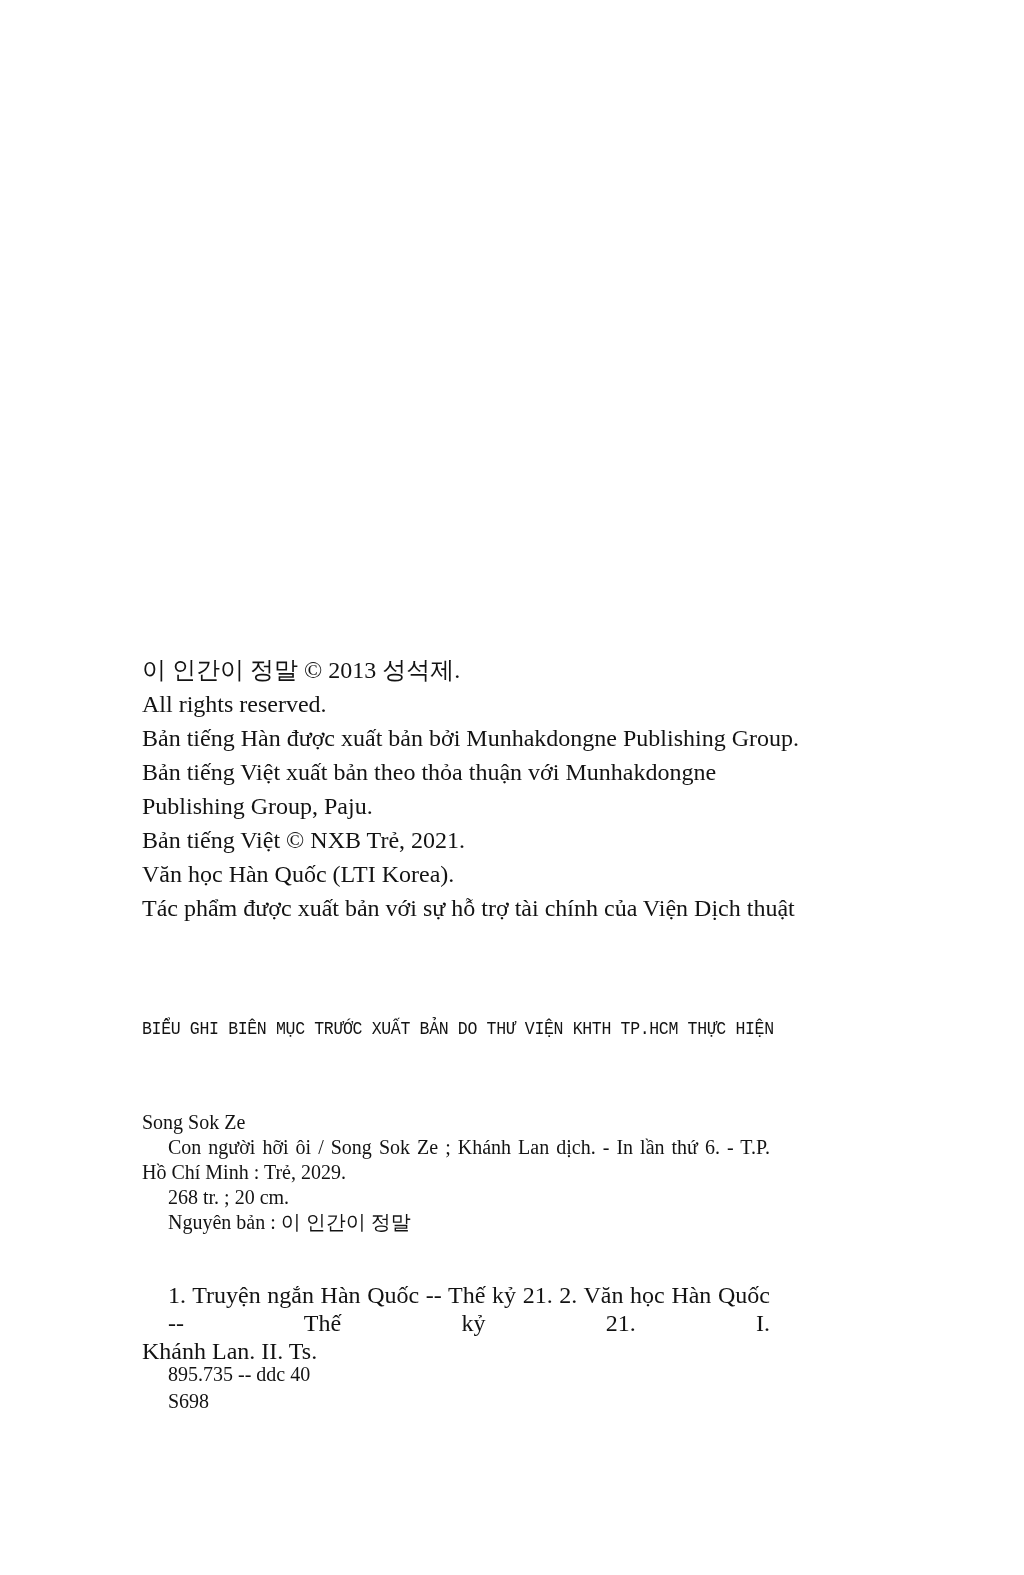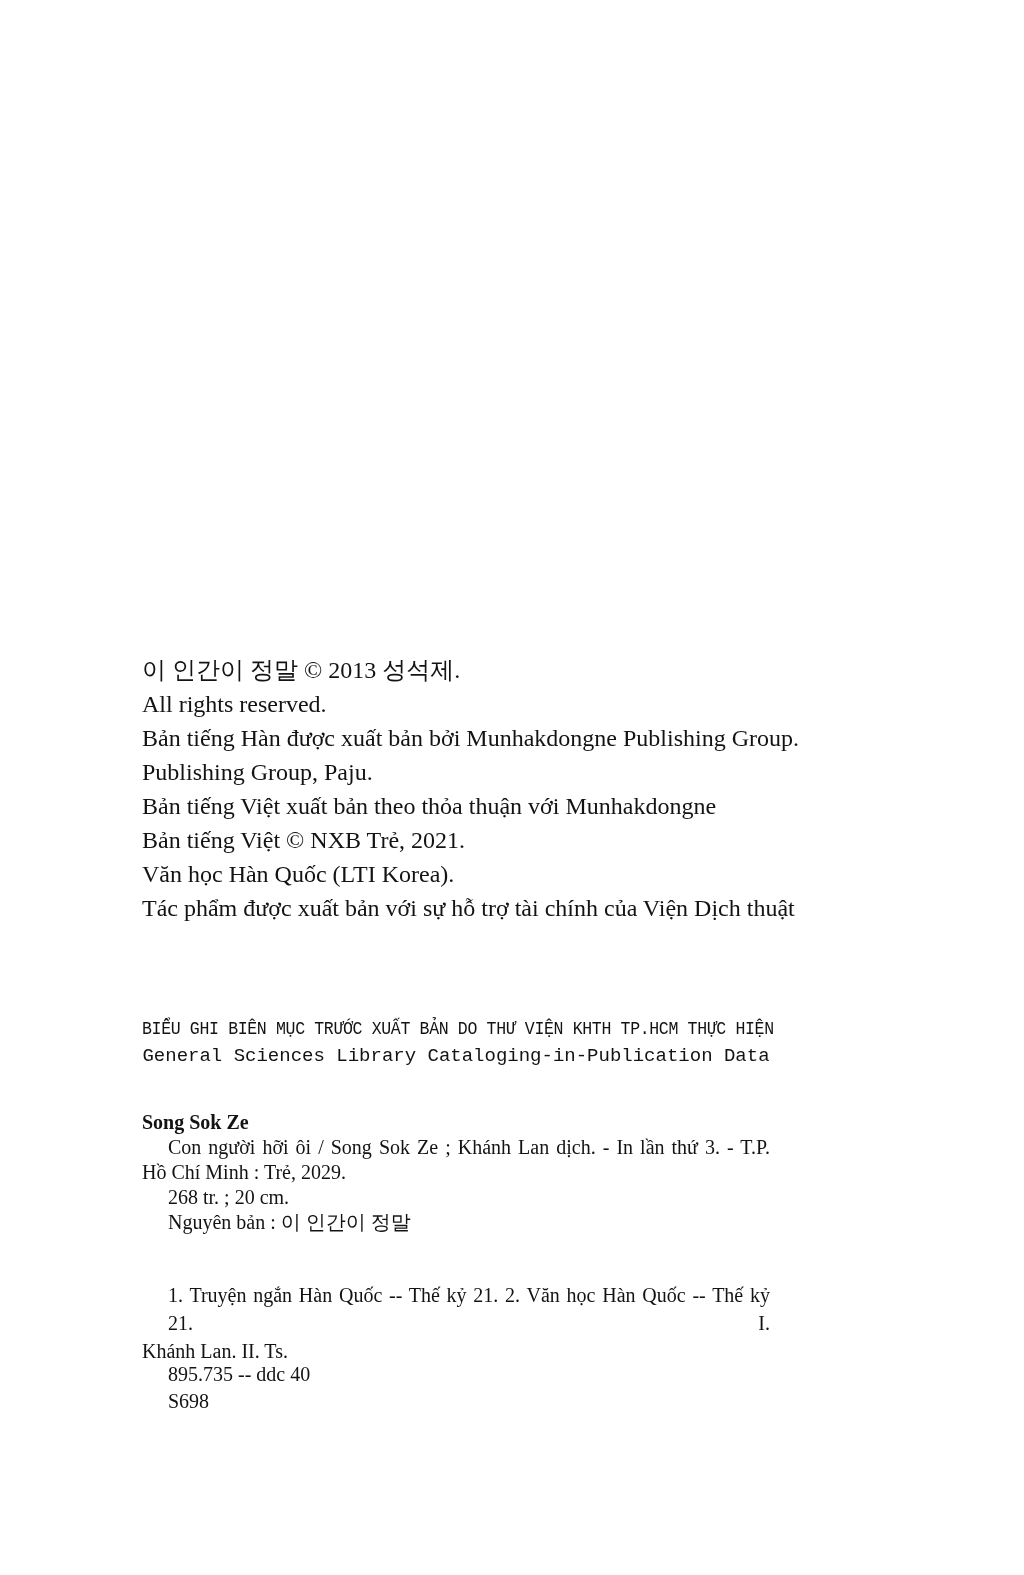--- a/index.html
+++ b/index.html
@@ -22,58 +22,57 @@
   .cip-vi {
     white-space: nowrap;
     letter-spacing: -0.4px;
     transform: scaleX(0.87);
     transform-origin: left center;
   }
   .cip-en { text-align: center; }
 
   
   .entry { top: 1110px; width: 628px; font-size: 20px; line-height: 25px; }
-  .entry .author { font-weight: bold; }
+  .entry .author { font-weight: normal; }
   .indent { padding-left: 26px; }
   .justify-last {
     text-align: justify;
     text-align-last: justify;
   }
 
   
-  .subjects { top: 1281px; width: 628px; font-size: 20px; line-height: 28px; }
+  .subjects { top: 1281px; width: 628px; font-size: 24px; line-height: 28px; }
 
   
   .classification { top: 1361px; width: 628px; font-size: 20px; line-height: 27px; }
   .bold { font-weight: normal; }
 </style>
 </head>
 <body>
 
 <div class="page">
 
   <div class="block copyright">
     <div>이 인간이 정말 © 2013 성석제.</div>
     <div>All rights reserved.</div>
     <div>Bản tiếng Hàn được xuất bản bởi Munhakdongne Publishing Group.</div>
+    <div>Bản tiếng Việt xuất bản theo thỏa thuận với Munhakdongne</div>
     <div>Publishing Group, Paju.</div>
-    <div>Bản tiếng Việt xuất bản theo thỏa thuận với Munhakdongne</div>
     <div>Bản tiếng Việt © NXB Trẻ, 2021.</div>
     <div>Văn học Hàn Quốc (LTI Korea).</div>
     <div>Tác phẩm được xuất bản với sự hỗ trợ tài chính của Viện Dịch thuật</div>
   </div>
 
   <div class="block cip">
     <div class="cip-vi">BIỂU GHI BIÊN MỤC TRƯỚC XUẤT BẢN DO THƯ VIỆN KHTH TP.HCM THỰC HIỆN</div>
-    <div class="cip-en">General Sciences Library Cataloging-in-Publication Data</div>
   </div>
 
   <div class="block entry">
     <div class="author">Song Sok Ze</div>
-    <div class="indent justify-last">Con người hỡi ôi / Song Sok Ze ; Khánh Lan dịch. - In lần thứ 3. - T.P.</div>
+    <div class="indent justify-last">Con người hỡi ôi / Song Sok Ze ; Khánh Lan dịch. - In lần thứ 6. - T.P.</div>
     <div>Hồ Chí Minh : Trẻ, 2029.</div>
     <div class="indent">268 tr. ; 20 cm.</div>
     <div class="indent">Nguyên bản : 이 인간이 정말</div>
   </div>
 
   <div class="block subjects">
     <div class="indent justify-last">1. Truyện ngắn Hàn Quốc -- Thế kỷ 21. 2. Văn học Hàn Quốc -- Thế kỷ 21. I.</div>
     <div>Khánh Lan. II. Ts.</div>
   </div>
 

